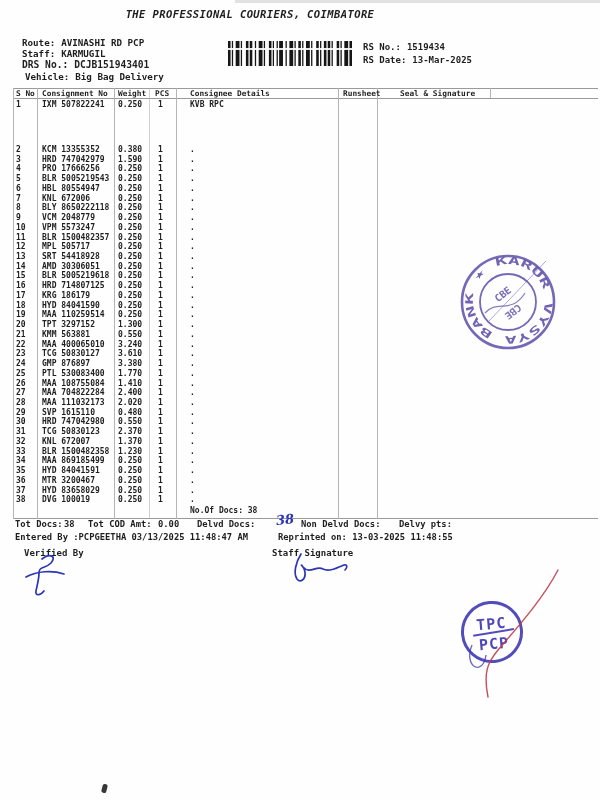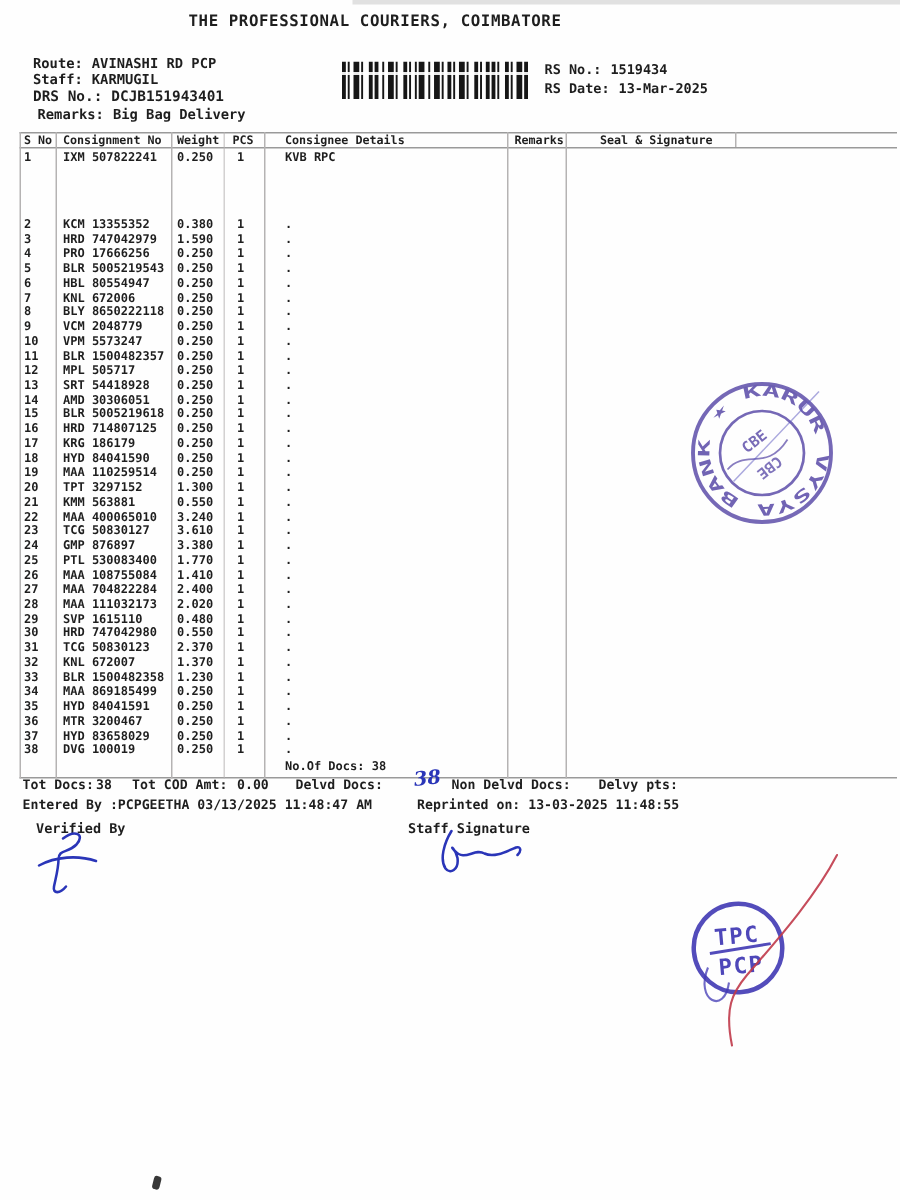--- a/index.html
+++ b/index.html
@@ -1,19 +1,19 @@
 <!DOCTYPE html>
 <html><head>
 <meta charset="utf-8">
 <style>
   html,body{margin:0;padding:0;background:#ffffff;}
   #page{position:relative;width:600px;height:800px;background:#fefefe;overflow:hidden;
         font-family:"DejaVu Sans Mono",monospace;color:#1e1e1e;font-weight:bold;}
   .abs{position:absolute;}
-  .title{left:0;top:8px;width:500px;text-align:center;font-size:10.5px;letter-spacing:.4px;}
+  .title{left:0;top:8px;width:500px;text-align:center;font-size:10.5px;letter-spacing:.4px;font-style:italic;}
   .subtitle{left:0;top:21px;width:600px;text-align:center;font-size:11.5px;}
   .infoline{display:flex;gap:6px;font-size:9.2px;white-space:nowrap;}
   .rsline{display:flex;gap:6px;font-size:9px;white-space:nowrap;}
   
   #tablebox{left:13px;top:88px;width:585px;height:431px;font-size:8px;}
   .hline{position:absolute;left:0;width:585px;height:1px;background:#9a9a9a;}
   .vline{position:absolute;top:0;width:1px;height:431px;background:#b5b3b3;}
   .hcell{position:absolute;top:1px;white-space:nowrap;font-size:7.8px;}
   .trow{position:absolute;left:0;width:585px;height:10px;white-space:nowrap;}
   .trow span{position:absolute;top:0;font-size:8px;}
@@ -40,21 +40,21 @@
   </div>
   <div class="abs infoline" style="left:22px;top:48px;">
     <span>Staff:</span>
     <span>KARMUGIL</span>
   </div>
   <div class="abs infoline" style="left:22px;top:59px;font-size:9.6px;">
     <span>DRS No.:</span>
     <span>DCJB151943401</span>
   </div>
   <div class="abs infoline" style="left:25px;top:71px;">
-    <span>Remarks:</span>
+    <span>Vehicle:</span>
     <span>Big Bag Delivery</span>
   </div>
 
   <svg class="abs" style="left:228px;top:41px;" width="124" height="25" id="barcode-svg">
       <rect x="0" y="0" width="2.556701030927835" height="25" fill="#161616"></rect>
       <rect x="3.8350515463917523" y="0" width="1.2783505154639174" height="25" fill="#161616"></rect>
       <rect x="7.6701030927835046" y="0" width="3.8350515463917523" height="25" fill="#161616"></rect>
       <rect x="12.783505154639174" y="0" width="1.2783505154639174" height="25" fill="#161616"></rect>
       <rect x="17.896907216494846" y="0" width="2.556701030927835" height="25" fill="#161616"></rect>
       <rect x="21.731958762886595" y="0" width="2.556701030927835" height="25" fill="#161616"></rect>
@@ -105,21 +105,21 @@
     <div class="vline" style="left:163px;"></div>
     <div class="vline" style="left:325px;"></div>
     <div class="vline" style="left:364px;"></div>
     <div class="vline" style="left:477px;height:10px;"></div>
 
     <div class="hcell" style="left:3px;">S No</div>
     <div class="hcell" style="left:29px;">Consignment No</div>
     <div class="hcell" style="left:105px;">Weight</div>
     <div class="hcell" style="left:142px;">PCS</div>
     <div class="hcell" style="left:177px;">Consignee Details</div>
-    <div class="hcell" style="left:330px;">Remarks</div>
+    <div class="hcell" style="left:330px;">Runsheet</div>
     <div class="hcell" style="left:387px;">Seal &amp; Signature</div>
 
     <div id="rows-host">
         <div class="trow" style="top: 12px;">
           <span class="c0">1</span>
           <span class="c1">IXM 507822241</span>
           <span class="c2">0.250</span>
           <span class="c3">1</span>
           <span class="c4">KVB RPC</span>
         </div>

